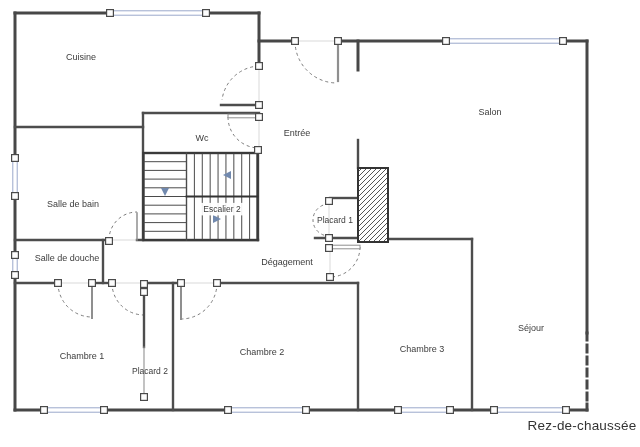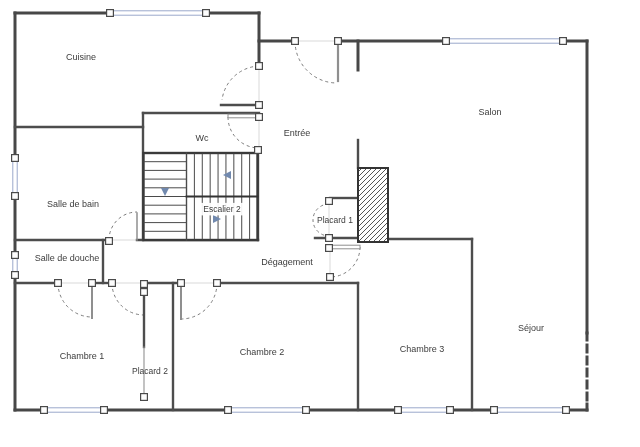--- a/index.html
+++ b/index.html
@@ -164,13 +164,14 @@
       <text x="222" y="212.06" text-anchor="middle" fill="#3c3c3c" font-size="8.5" font-family="&quot;Liberation Sans&quot;, sans-serif">Escalier 2</text>
       <text x="335" y="223.06" text-anchor="middle" fill="#3c3c3c" font-size="8.5" font-family="&quot;Liberation Sans&quot;, sans-serif">Placard 1</text>
       <text x="67" y="261.24" text-anchor="middle" fill="#3c3c3c" font-size="9" font-family="&quot;Liberation Sans&quot;, sans-serif">Salle de douche</text>
       <text x="287" y="265.24" text-anchor="middle" fill="#3c3c3c" font-size="9" font-family="&quot;Liberation Sans&quot;, sans-serif">Dégagement</text>
       <text x="82" y="359.24" text-anchor="middle" fill="#3c3c3c" font-size="9" font-family="&quot;Liberation Sans&quot;, sans-serif">Chambre 1</text>
       <text x="150" y="374.06" text-anchor="middle" fill="#3c3c3c" font-size="8.5" font-family="&quot;Liberation Sans&quot;, sans-serif">Placard 2</text>
       <text x="262" y="355.24" text-anchor="middle" fill="#3c3c3c" font-size="9" font-family="&quot;Liberation Sans&quot;, sans-serif">Chambre 2</text>
       <text x="422" y="352.24" text-anchor="middle" fill="#3c3c3c" font-size="9" font-family="&quot;Liberation Sans&quot;, sans-serif">Chambre 3</text>
       <text x="531" y="331.24" text-anchor="middle" fill="#3c3c3c" font-size="9" font-family="&quot;Liberation Sans&quot;, sans-serif">Séjour</text>
     </svg>
+  <div id="floor-label">Rez-de-chaussée</div>
 </div>
 
 </body></html>

